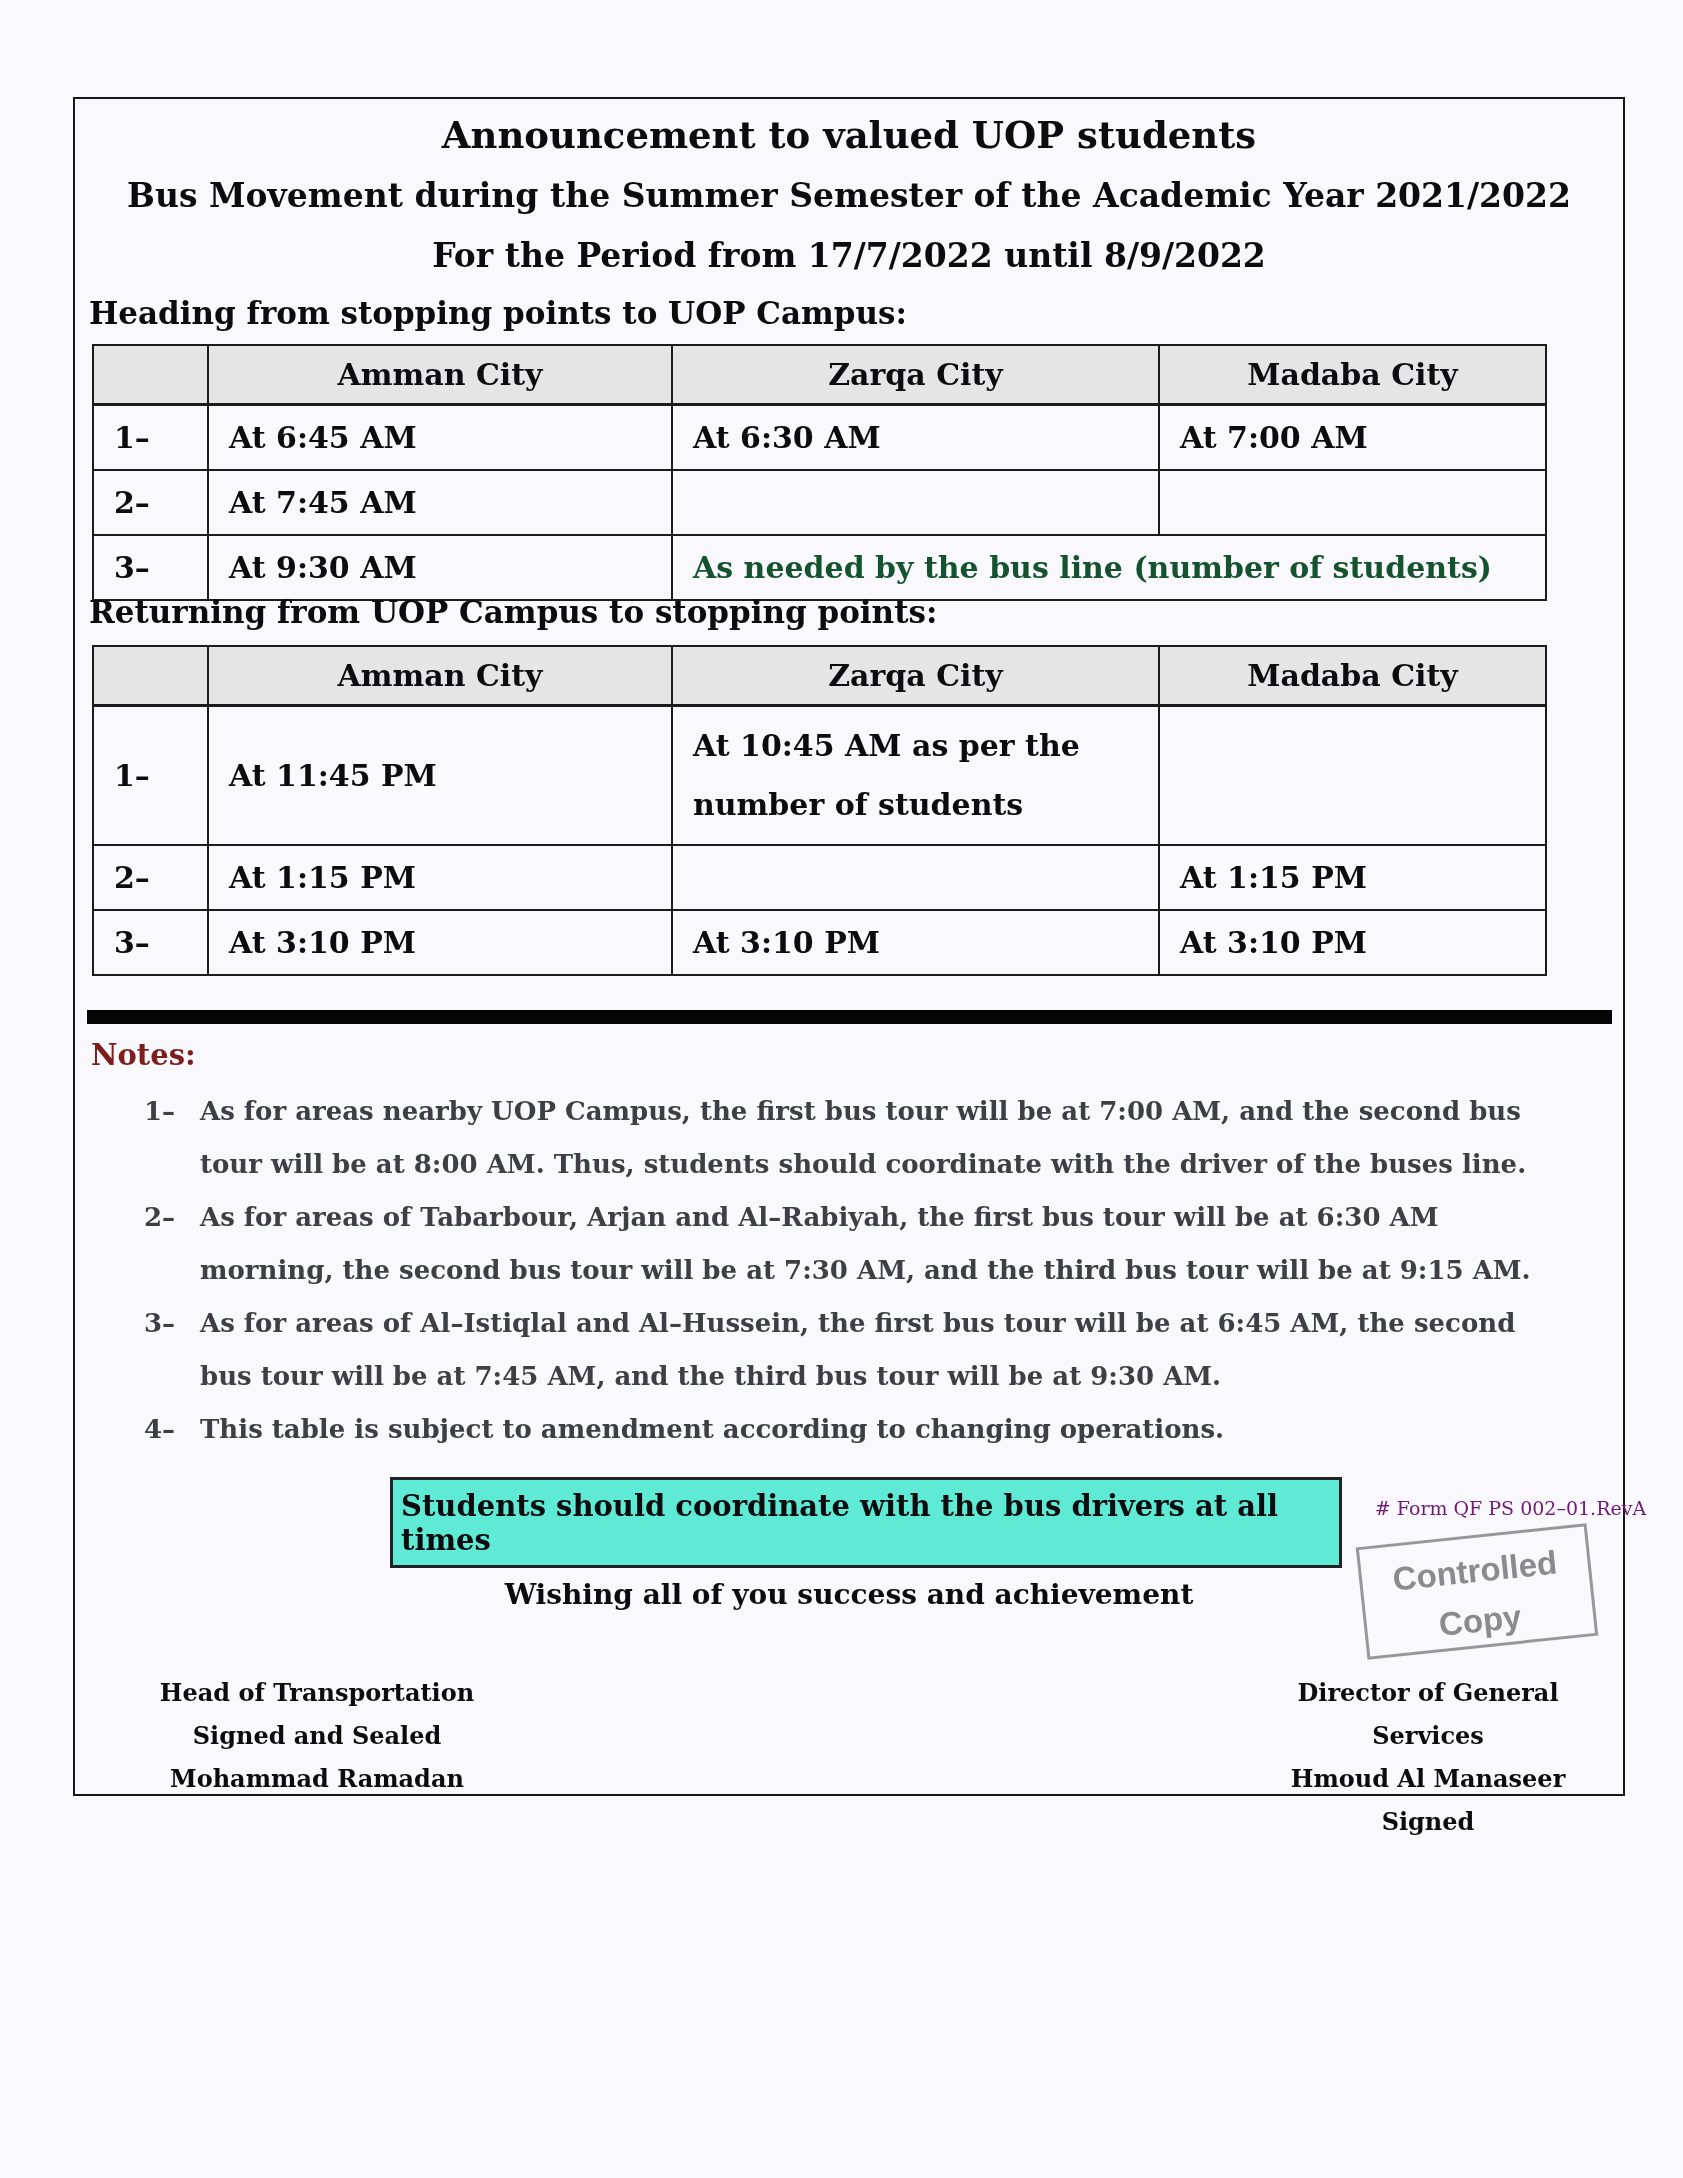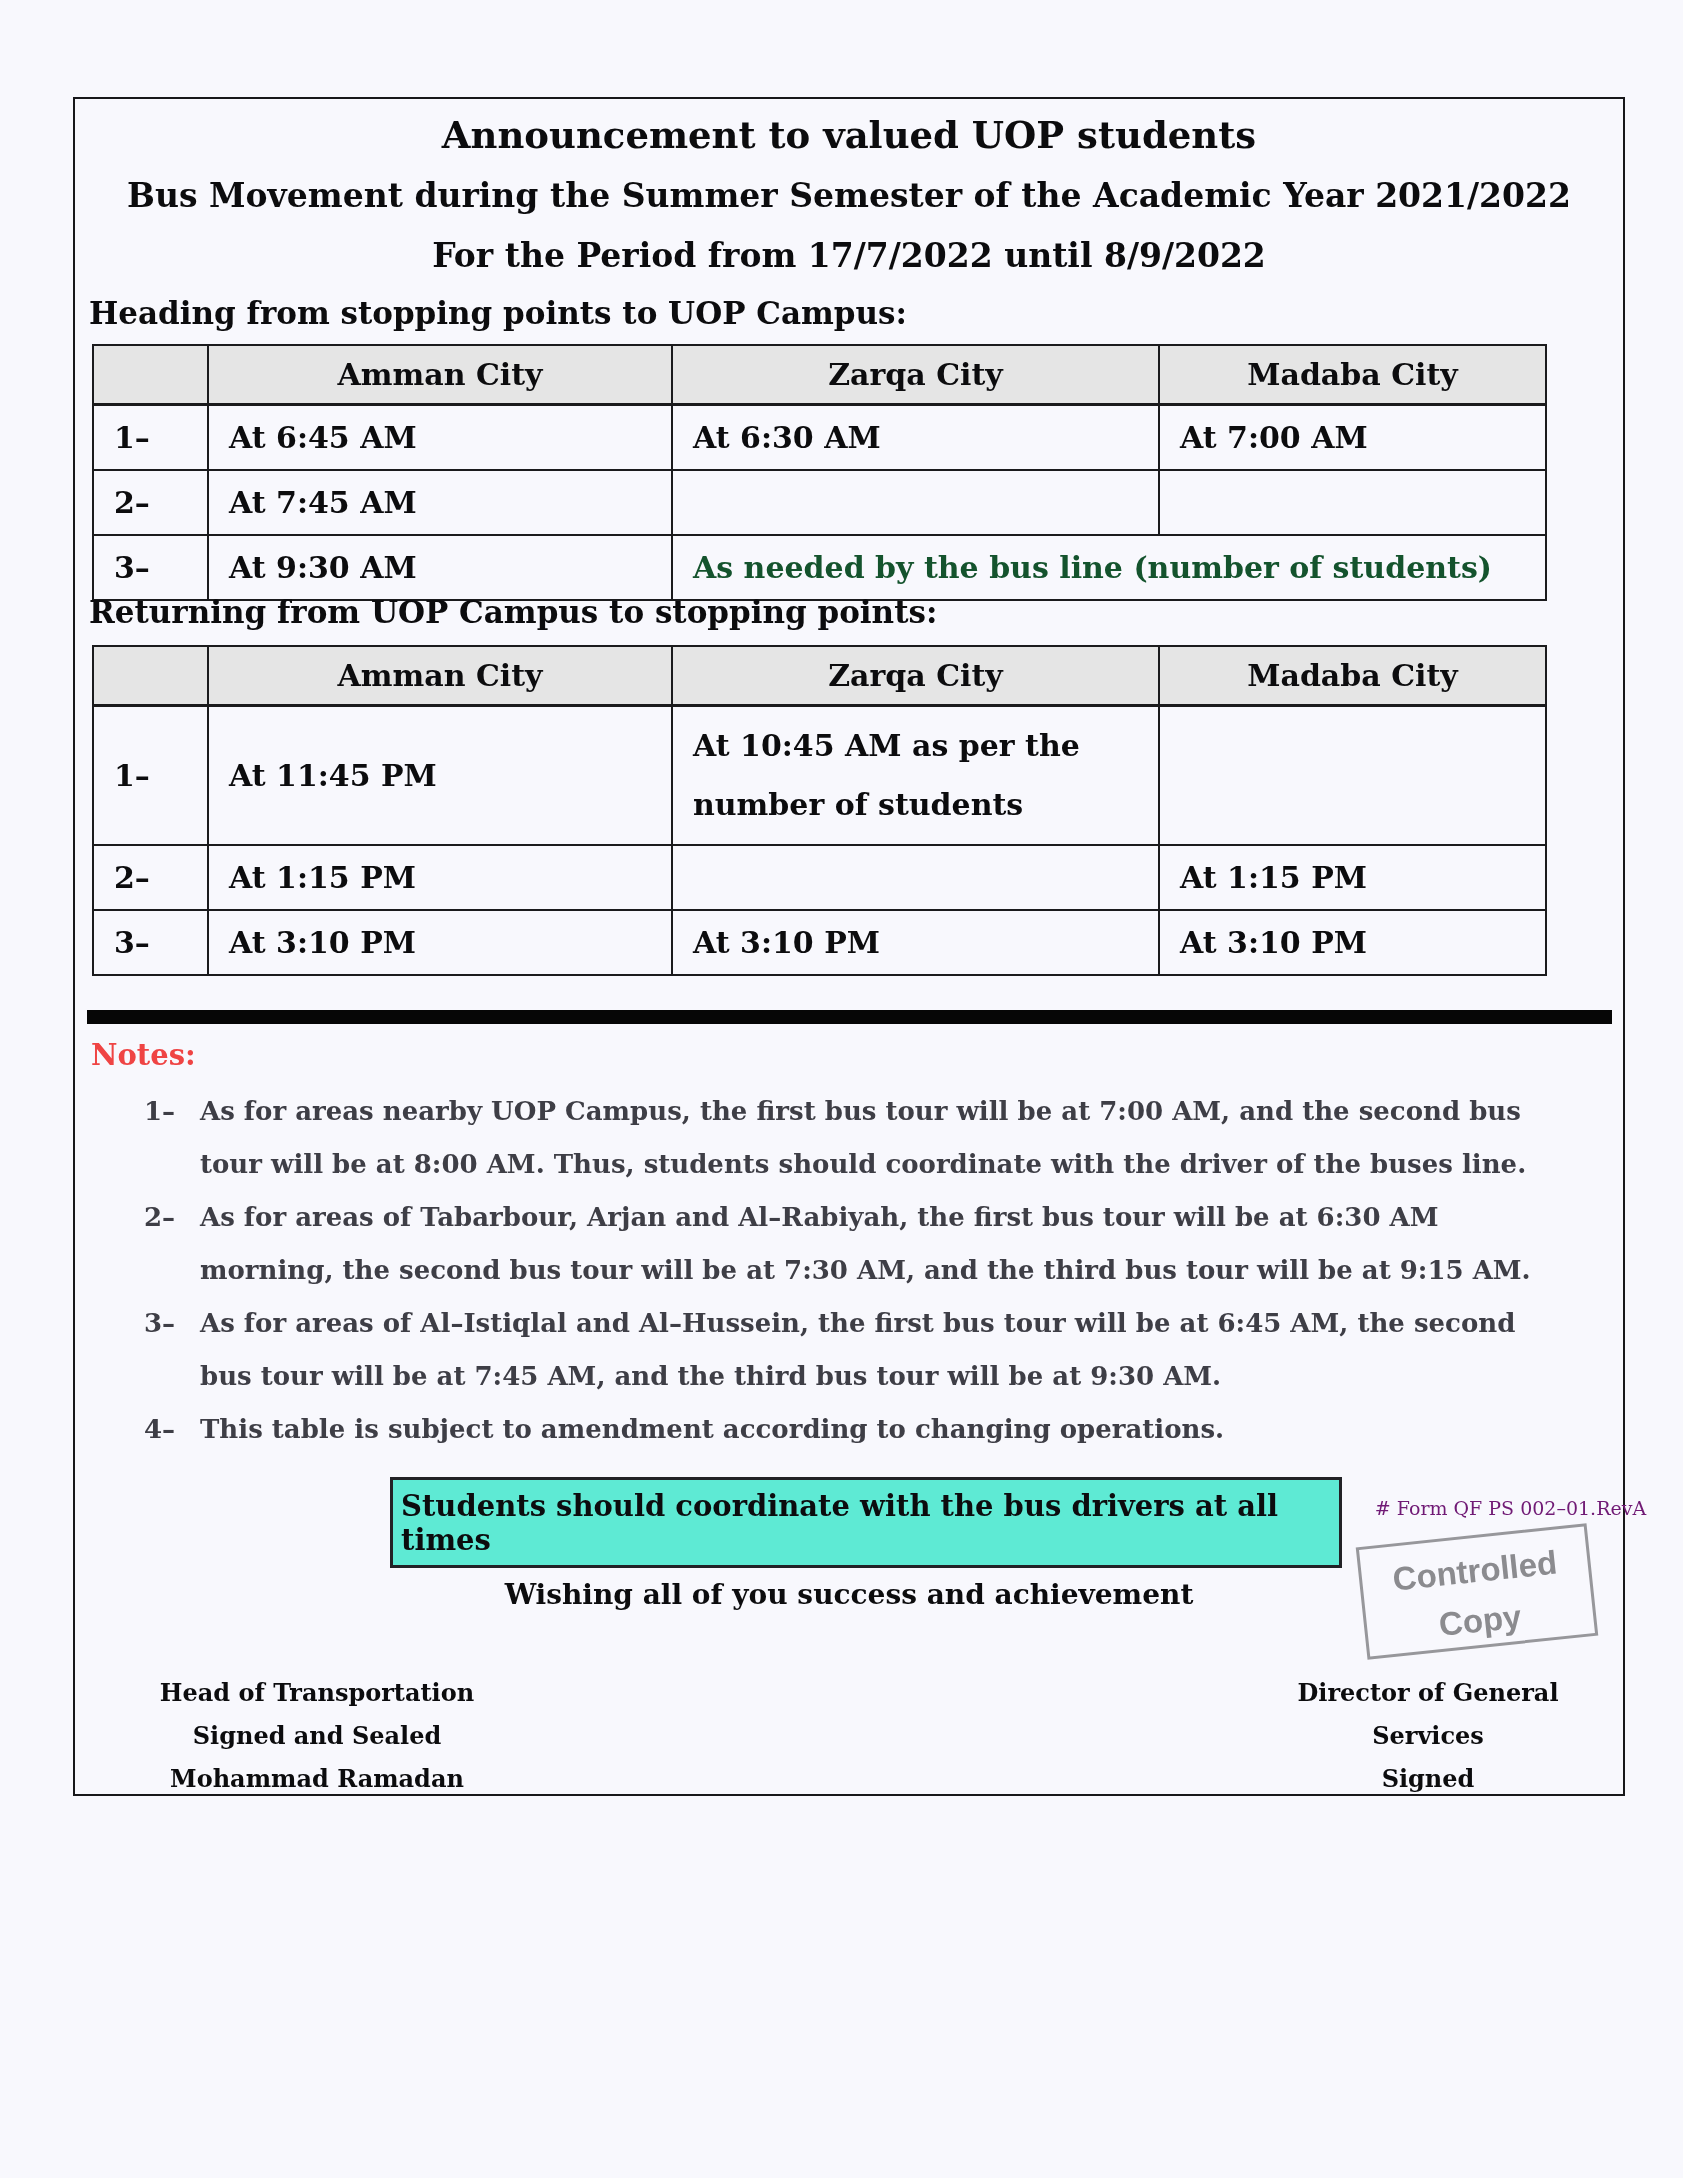--- a/index.html
+++ b/index.html
@@ -57,21 +57,21 @@
   }
   td.wrapcell{
     padding:6px 73px 6px 20px;
     line-height:1.95;
     vertical-align:middle;
   }
   .divider{
     left:12px;top:911px;width:1525px;height:14px;
     background:#060606;
   }
-  .notes-label{left:16px;top:939px;font-size:29px;font-weight:bold;color:#ef4444;}
+  .notes-label{left:16px;top:939px;font-size:29px;font-weight:bold;color:#7f1d1d;}
   .notes{
     left:69px;top:986px;width:1398px;
     font-size:26px;font-weight:bold;color:#3e3e46;
     line-height:53px;
   }
   .note{display:flex;align-items:flex-start;}
   .note-num{width:56px;flex:none;}
   .note-text{flex:1;}
   .callout{
     left:315px;top:1378px;width:952px;height:91px;
@@ -226,17 +226,18 @@
   <div class="abs center wishing">Wishing all of you success and achievement</div>
 
   <div class="abs sigblock sig-left">
     <div>Head of Transportation</div>
     <div>Signed and Sealed</div>
     <div>Mohammad Ramadan</div>
   </div>
 
   <div class="abs sigblock sig-right">
     <div>Director of General Services</div>
+    <div>Hmoud Al Manaseer</div>
     <div>Signed</div>
   </div>
 
 </div>
 
 
 </body></html>

